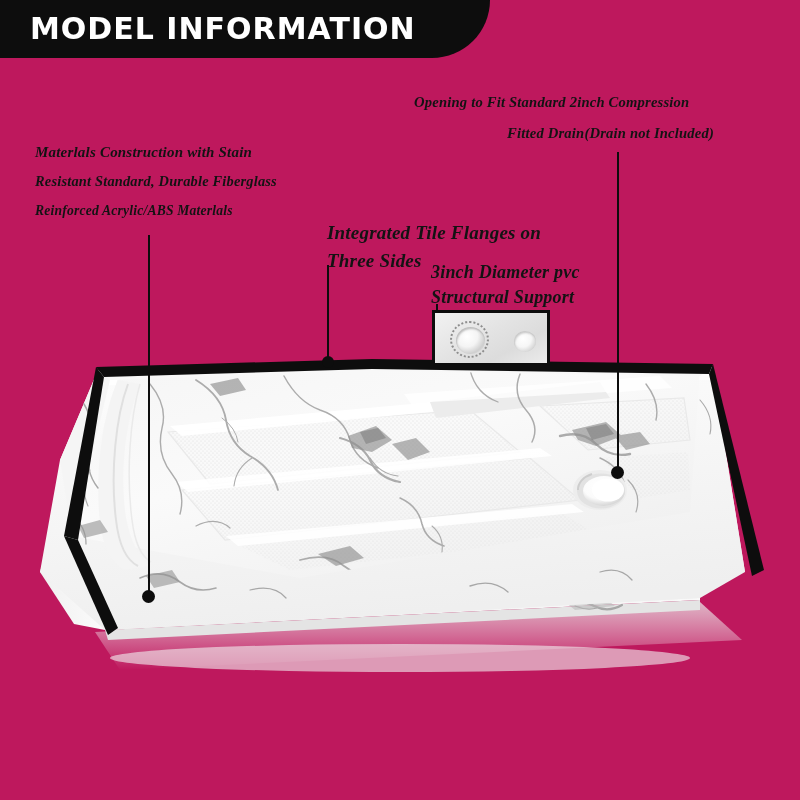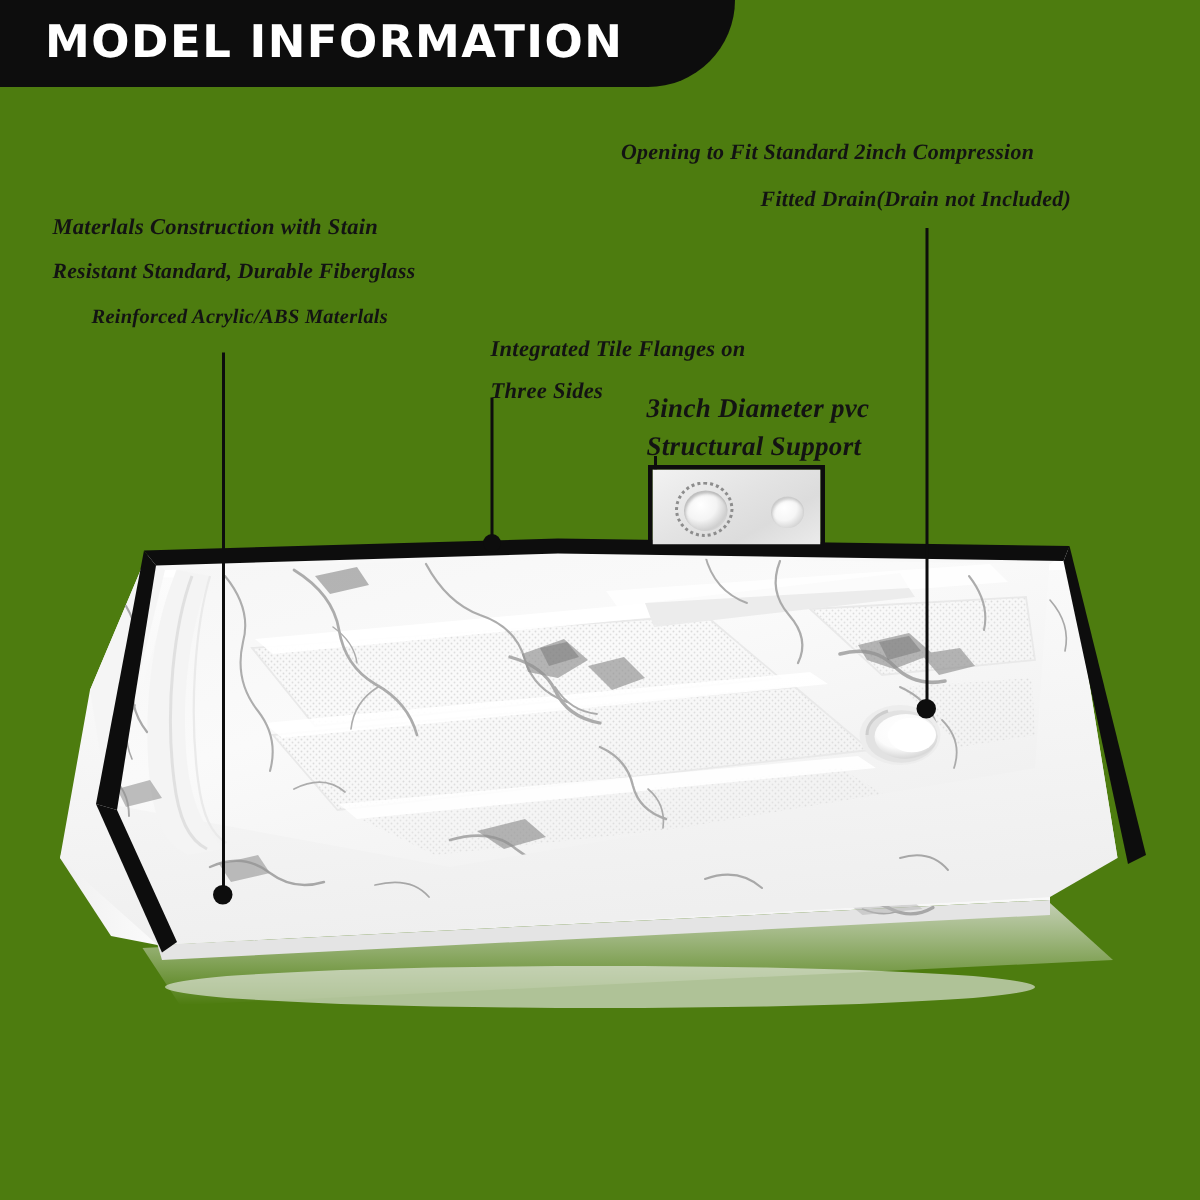--- a/index.html
+++ b/index.html
@@ -3,21 +3,21 @@
 <meta charset="utf-8">
 <style>
   html,body{margin:0;padding:0;}
   body{
     width:800px;height:800px;
     background:#ffffff;
     font-family:"DejaVu Sans", sans-serif;
     overflow:hidden;
     position:relative;
   }
-  #stage{position:absolute;left:0;top:0;width:800px;height:800px;overflow:hidden;background:#4d7c0f;}
+  #stage{position:absolute;left:0;top:0;width:800px;height:800px;overflow:hidden;background:#be185d;}
 
   
   .header-banner{
     position:absolute;left:-20px;top:0;
     width:510px;height:58px;
     background:#0d0d0d;
     border-bottom-right-radius:58px 58px;
     border-top-right-radius:0;
   }
   .header-title{
@@ -40,24 +40,24 @@
     color:#131313;
     font-size:14.5px;
     line-height:29px;
     white-space:nowrap;
     letter-spacing:0.2px;
   }
   .anno div{white-space:nowrap;}
 
   #anno-material{left:35px;top:138px;font-size:15px;}
   #anno-material .l2{font-size:14.4px;}
-  #anno-material .l3{font-size:13.6px;margin-left:26px;}
+  #anno-material .l3{font-size:13.6px;}
   #anno-opening{left:414px;top:88px;font-size:14.6px;}
   #anno-fitted{left:479px;top:119px;font-size:14.6px;margin-left:28px;}
-  #anno-flange{left:327px;top:219px;font-size:15px;line-height:28px;}
+  #anno-flange{left:327px;top:219px;font-size:19px;line-height:28px;}
   #anno-pvc{left:431px;top:260px;font-size:18px;line-height:25px;}
 
   
   .lead{position:absolute;background:#0d0d0d;}
   .lead-v{width:2.4px;}
   .dot{position:absolute;background:#0d0d0d;border-radius:50%;}
 
   
   .inset{
     position:absolute;left:432px;top:310px;

